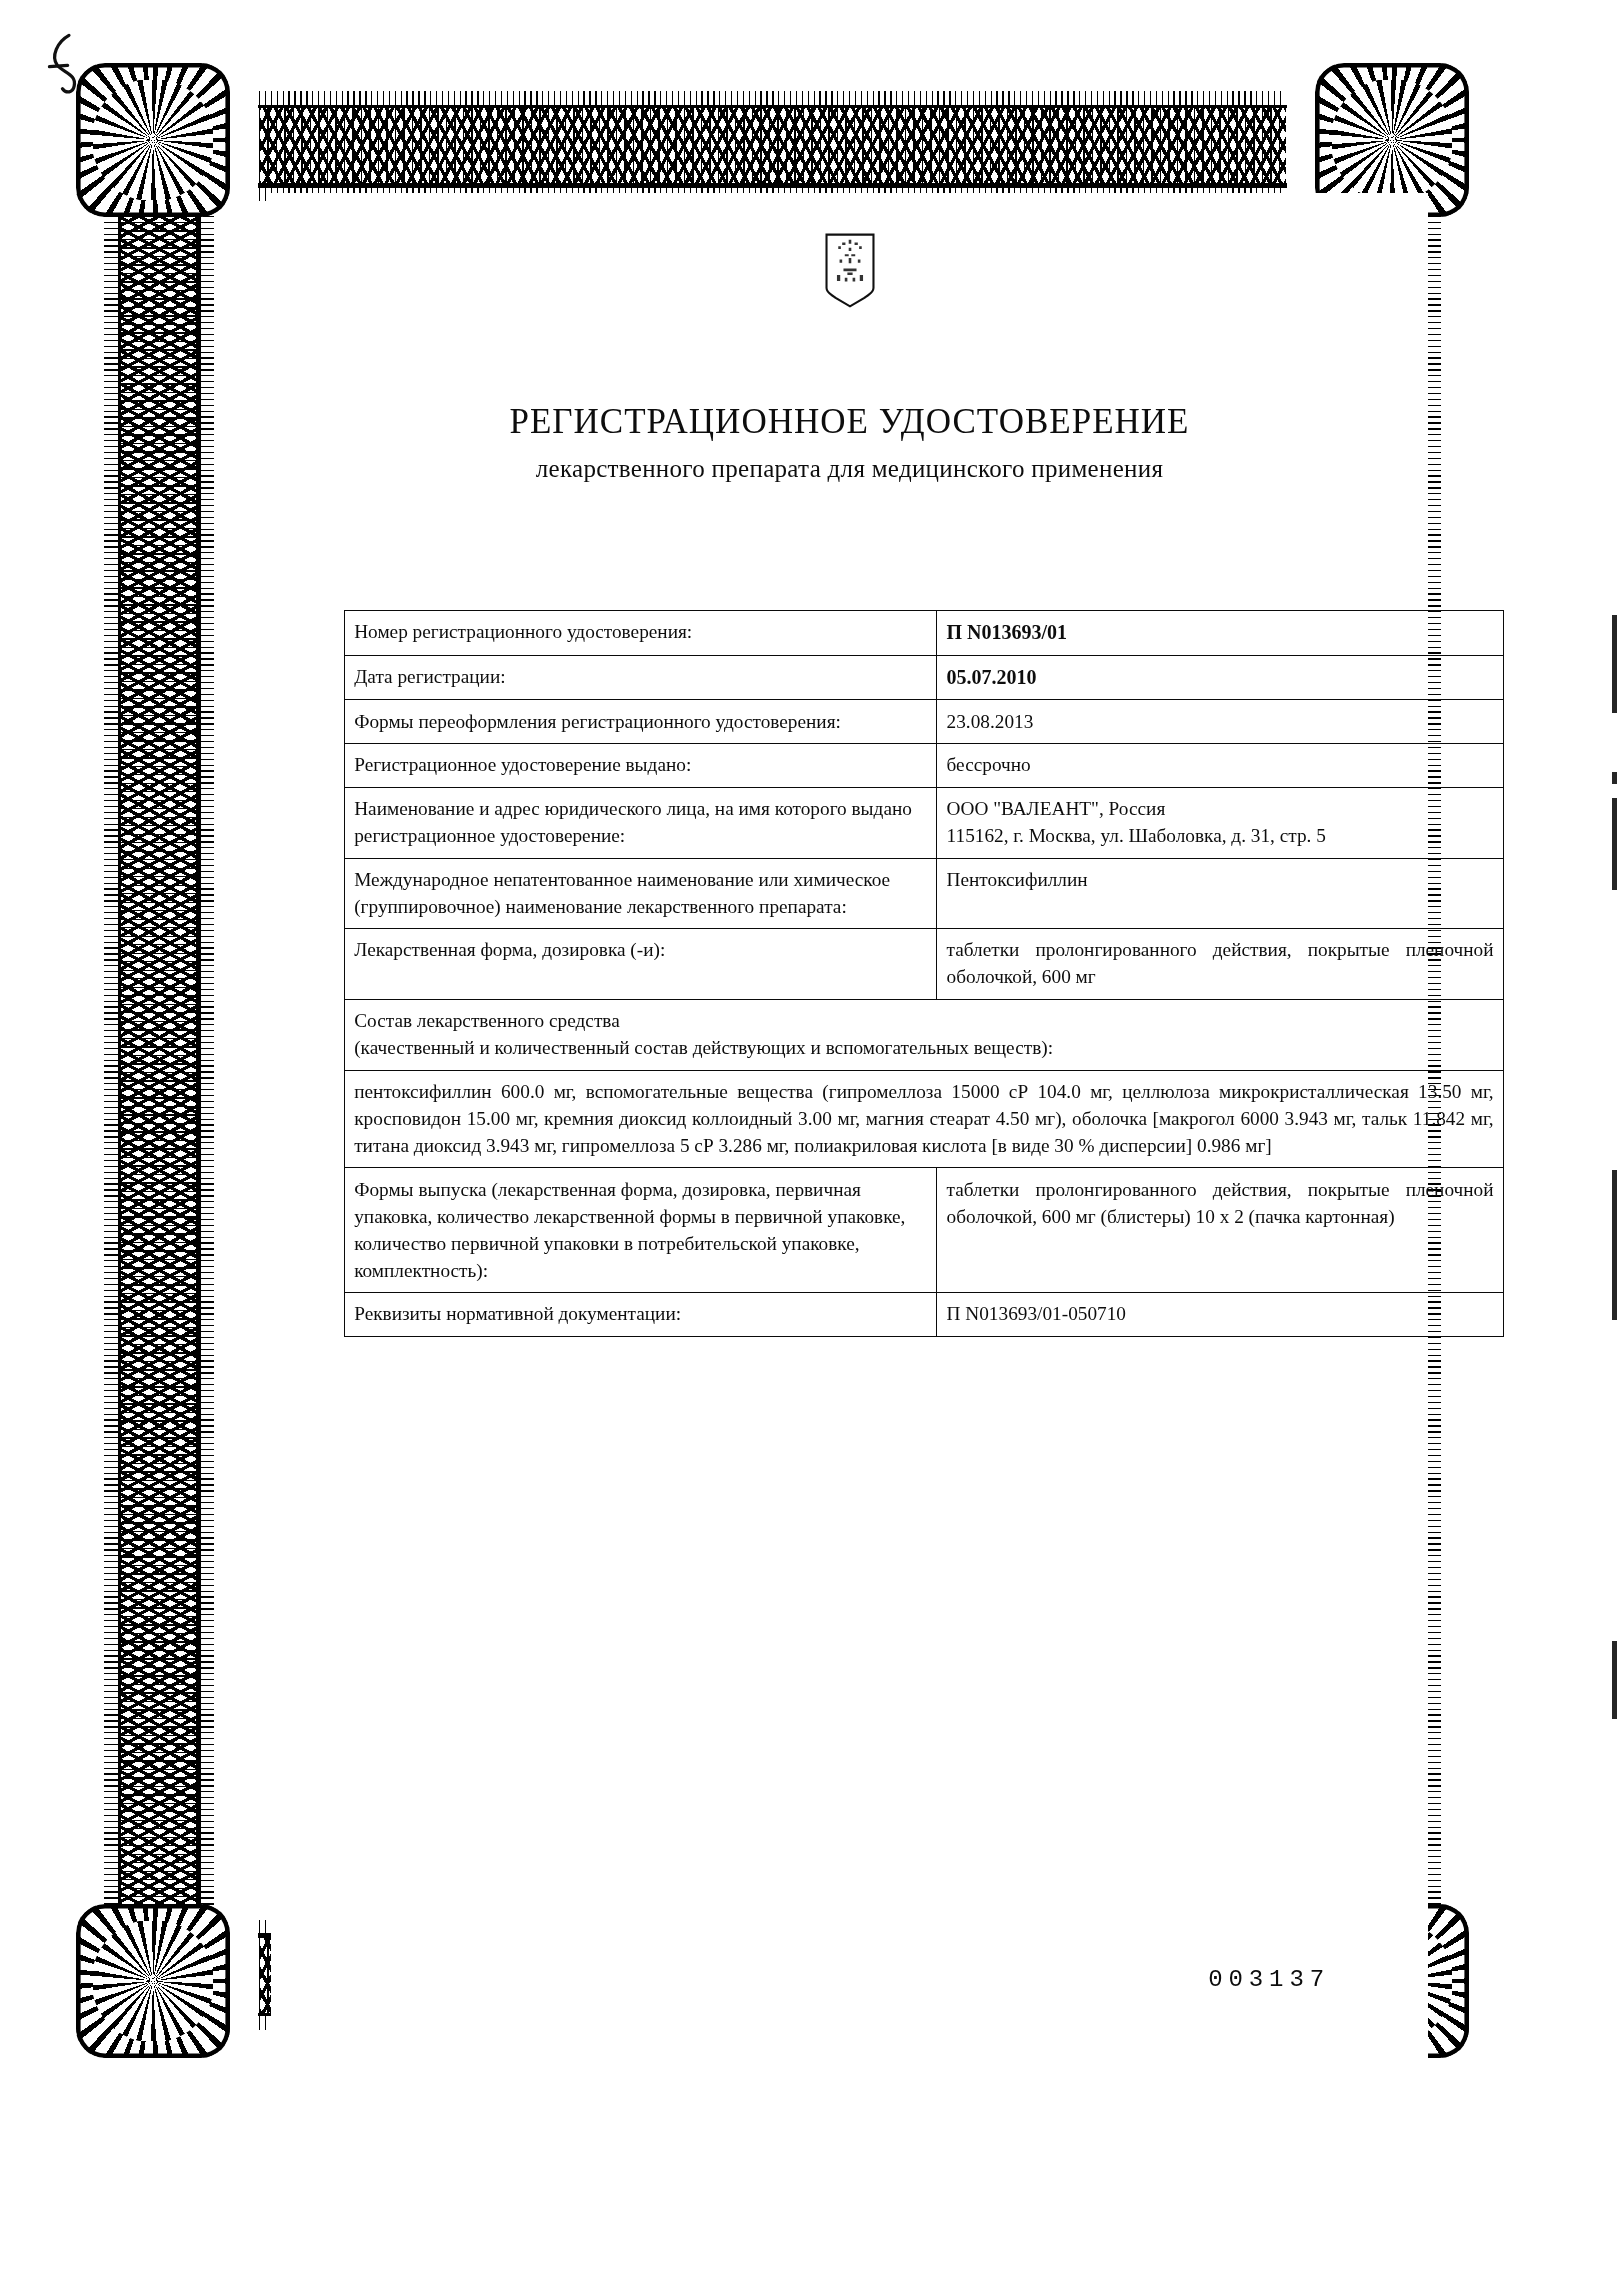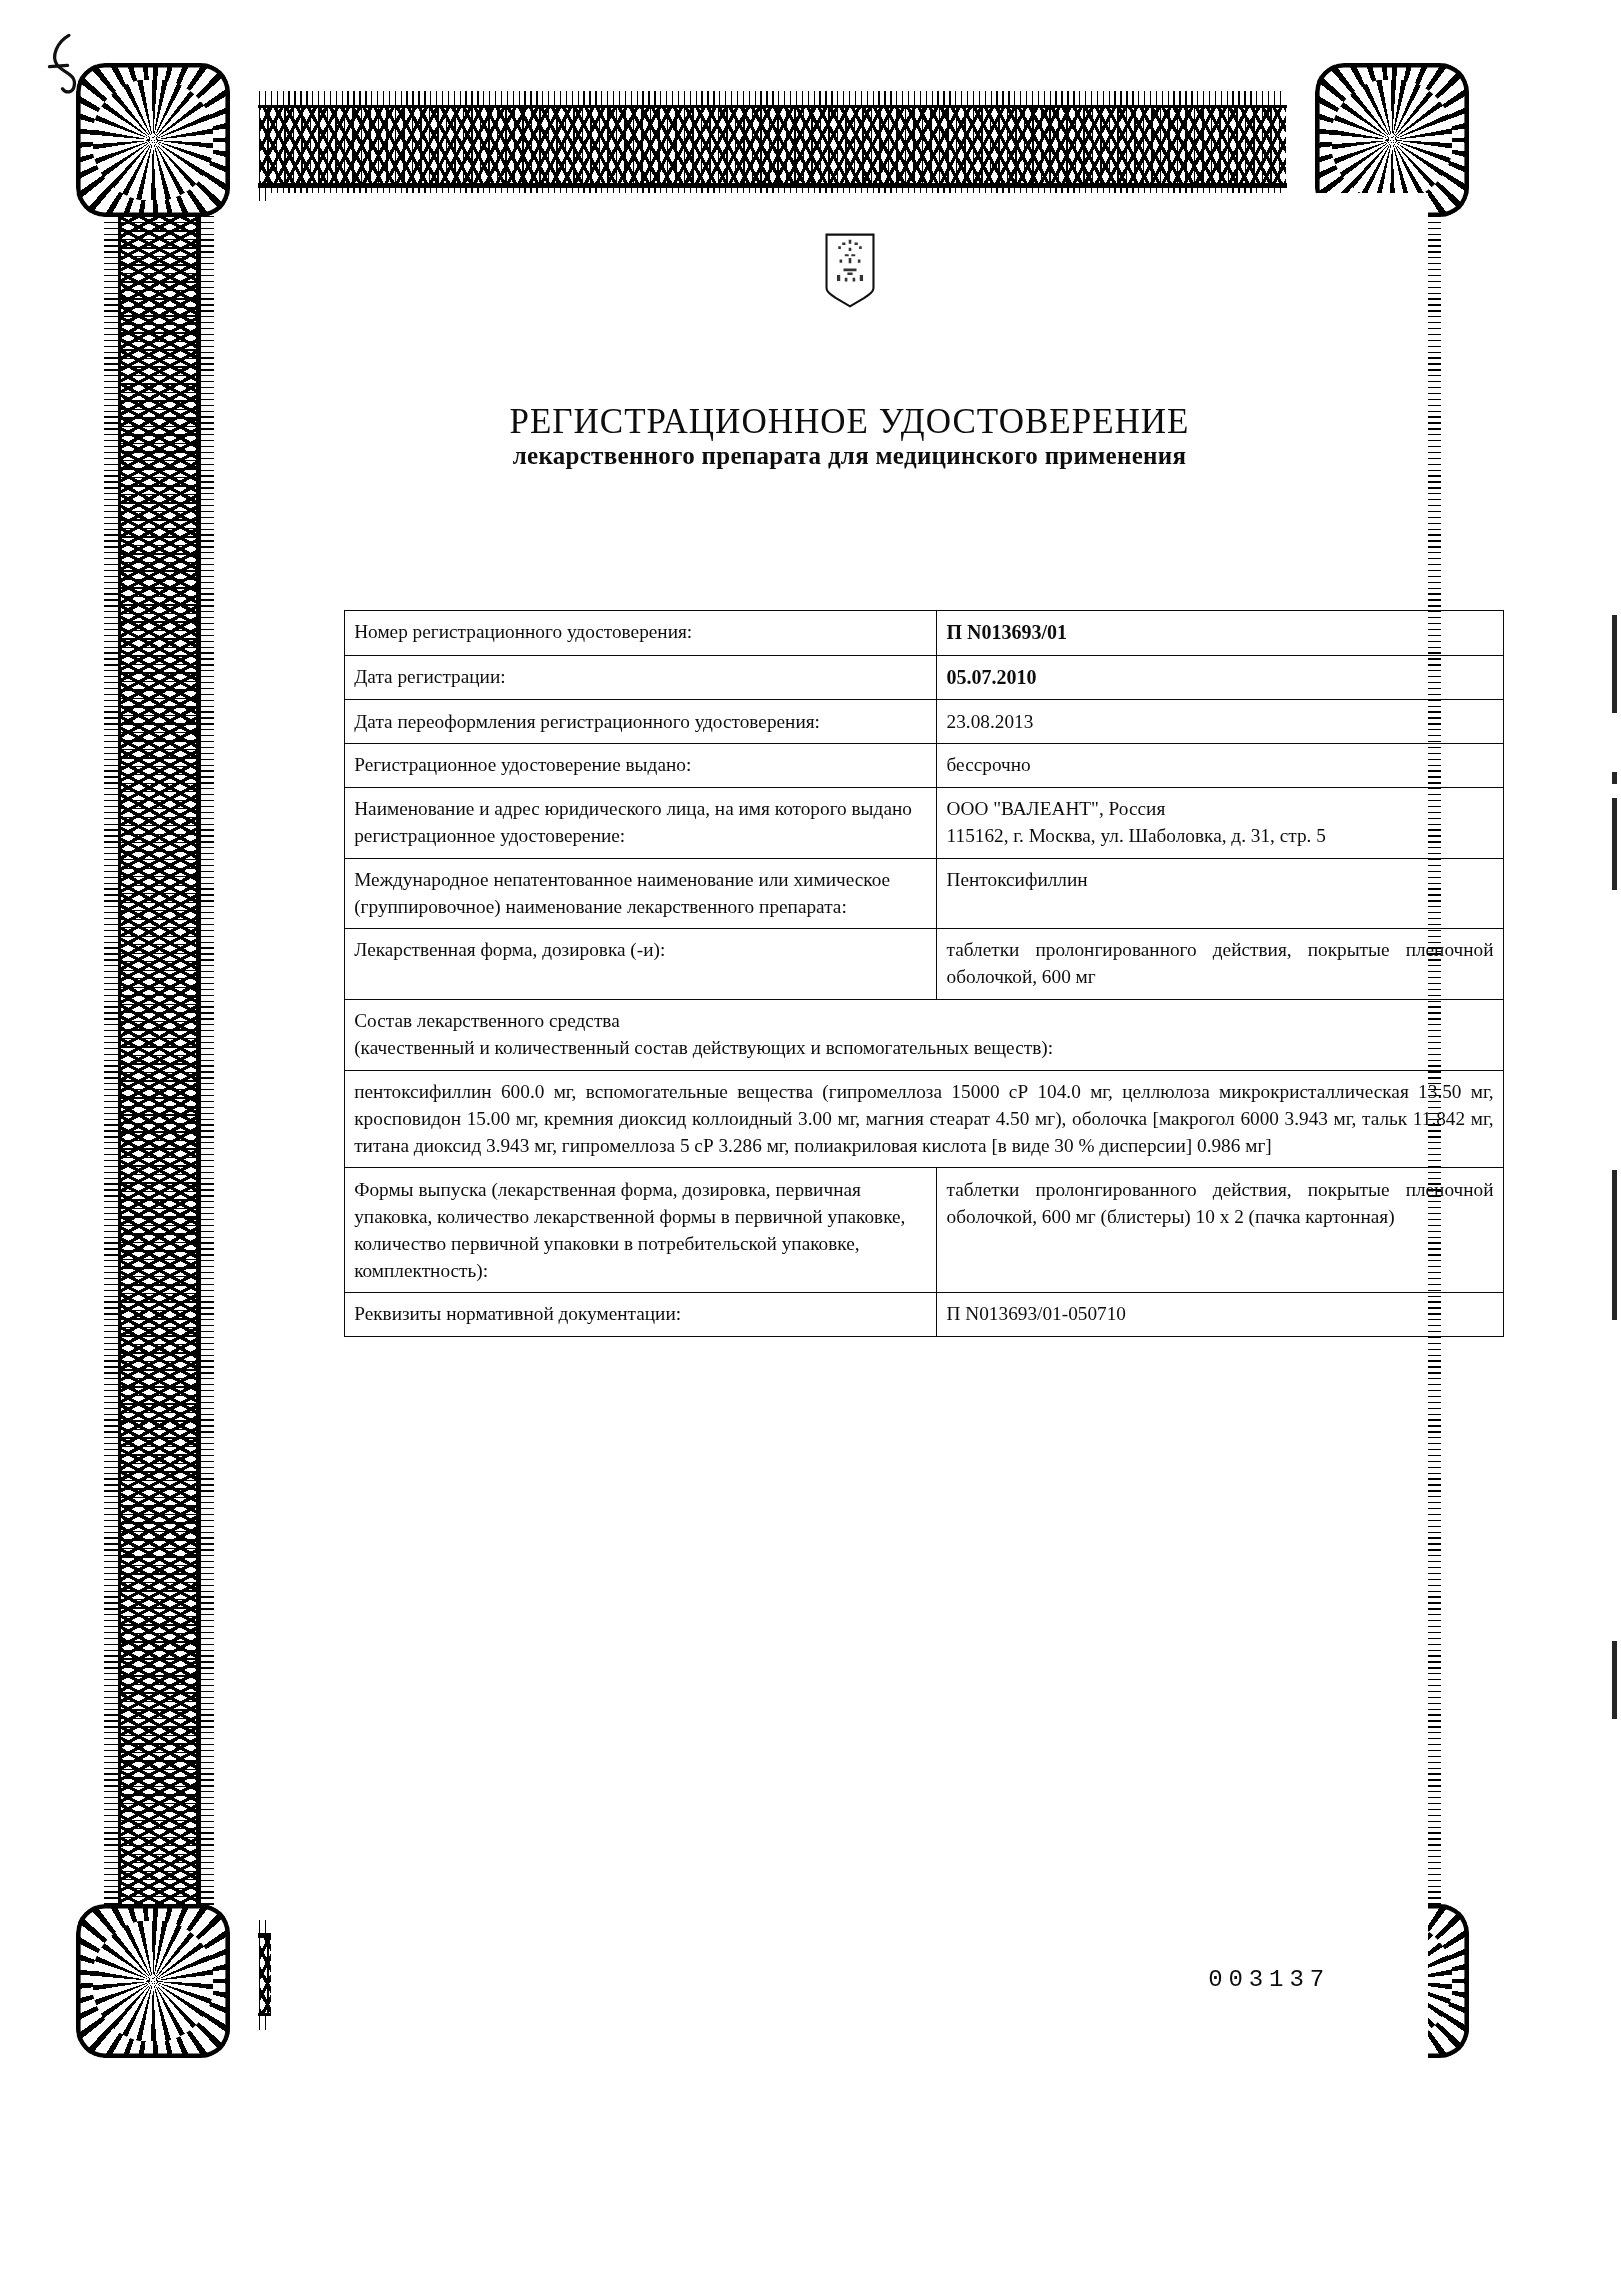--- a/index.html
+++ b/index.html
@@ -96,22 +96,22 @@
   #ministry{
     position:absolute;left:0;right:0;top:131px;text-align:center;
     font-size:23px;letter-spacing:0.4px;line-height:1.34;
     font-weight:400;
   }
   #cert-title{
     position:absolute;left:0;right:0;top:209px;text-align:center;
     font-size:35px;letter-spacing:1px;font-weight:400;
   }
   #cert-sub{
-    position:absolute;left:0;right:0;top:249px;text-align:center;
-    font-size:25px;letter-spacing:0.3px;font-weight:700;
+    position:absolute;left:0;right:0;top:262px;text-align:center;
+    font-size:25px;letter-spacing:0.3px;font-weight:400;
   }
 
   
   #cert-table{
     position:absolute;left:73px;top:417px;width:1119px;
     border-collapse:collapse;table-layout:fixed;
   }
   #cert-table td{
     border:1.3px solid #0a0a0a;
     padding:7.2px 9.2px 8.5px;
@@ -199,21 +199,21 @@
             <span class="bold">П N013693/01</span>
           </td>
         </tr>
         <tr>
           <td class="lbl">Дата регистрации:</td>
           <td class="val ctr">
             <span class="bold">05.07.2010</span>
           </td>
         </tr>
         <tr>
-          <td class="lbl">Дата переоформления регистрационного удостоверения:</td>
+          <td class="lbl">Формы переоформления регистрационного удостоверения:</td>
           <td class="val">23.08.2013</td>
         </tr>
         <tr>
           <td class="lbl">Регистрационное удостоверение выдано:</td>
           <td class="val">бессрочно</td>
         </tr>
         <tr>
           <td class="lbl">Наименование и адрес юридического лица, на имя которого выдано регистрационное удостоверение:</td>
           <td class="val" style="white-space:pre-line;">ООО "ВАЛЕАНТ", Россия
 115162, г. Москва, ул. Шаболовка, д. 31, стр. 5</td>

